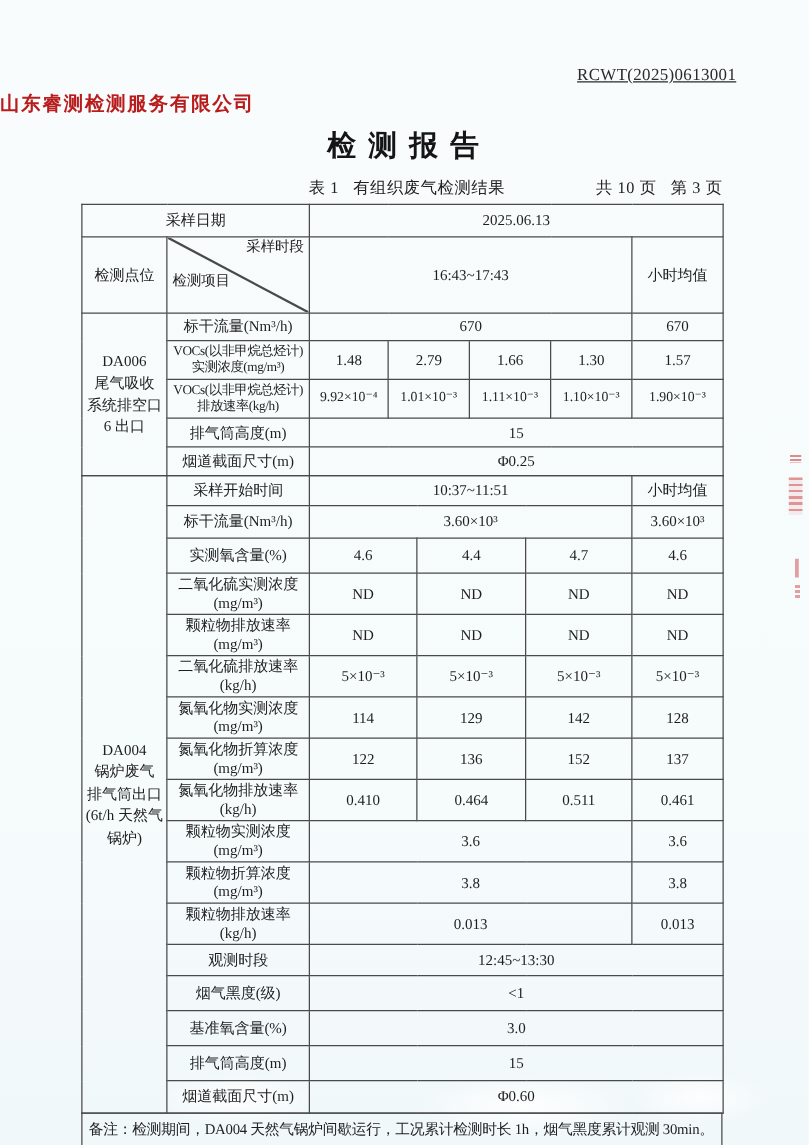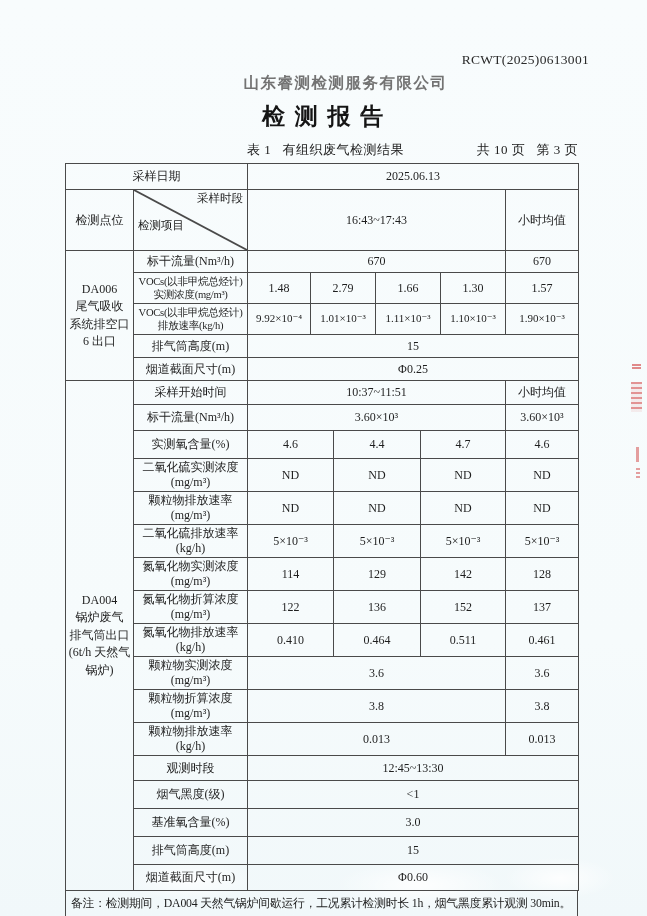--- a/index.html
+++ b/index.html
@@ -6,22 +6,22 @@
   body{
     width:647px;height:916px;overflow:hidden;position:relative;
     background:
       radial-gradient(90px 30px at 190px 880px, rgba(255,255,255,.9), rgba(255,255,255,0) 70%),
       radial-gradient(120px 35px at 420px 885px, rgba(255,255,255,.9), rgba(255,255,255,0) 70%),
       radial-gradient(80px 30px at 560px 878px, rgba(255,255,255,.85), rgba(255,255,255,0) 70%),
       linear-gradient(180deg,#f8fcfd 0%, #f6fbfc 70%, #f1f8fa 100%);
     font-family:"Liberation Serif","DejaVu Serif",serif;
     color:#222;
   }
-  .report-no{margin:52px 58px 0 0;text-align:right;font-size:13.5px;letter-spacing:.3px;color:#2a2a2a;}
-  .company{margin-top:5px;text-align:center;font-size:15.5px;font-weight:700;letter-spacing:1.5px;color:#737373;padding-left:44px;}
+  .report-no{margin:52px 58px 0 0;text-align:right;font-size:13.5px;letter-spacing:.3px;color:#2a2a2a;text-decoration:underline;}
+  .company{margin-top:5px;text-align:left;font-size:15.5px;font-weight:700;letter-spacing:1.5px;color:#b91c1c;}
   .title{margin-top:7px;text-align:center;font-size:23px;font-weight:700;letter-spacing:2px;color:#151515;}
   .caption-row{width:513px;margin:9px 0 4px 65px;display:flex;align-items:flex-start;font-size:13px;color:#222;}
   .caption{margin-left:182px;letter-spacing:.5px;white-space:pre;}
   .page-info{margin-left:auto;white-space:pre;letter-spacing:.5px;}
   .tbl-wrap{width:513px;margin-left:65px;}
   table{border-collapse:collapse;table-layout:fixed;width:513px;}
   table.t2{margin-top:-1px;}
   td{
     border:1px solid #4a4a4a;text-align:center;vertical-align:middle;
     font-size:12px;line-height:1.25;padding:1px 2px;color:#1e1e1e;

